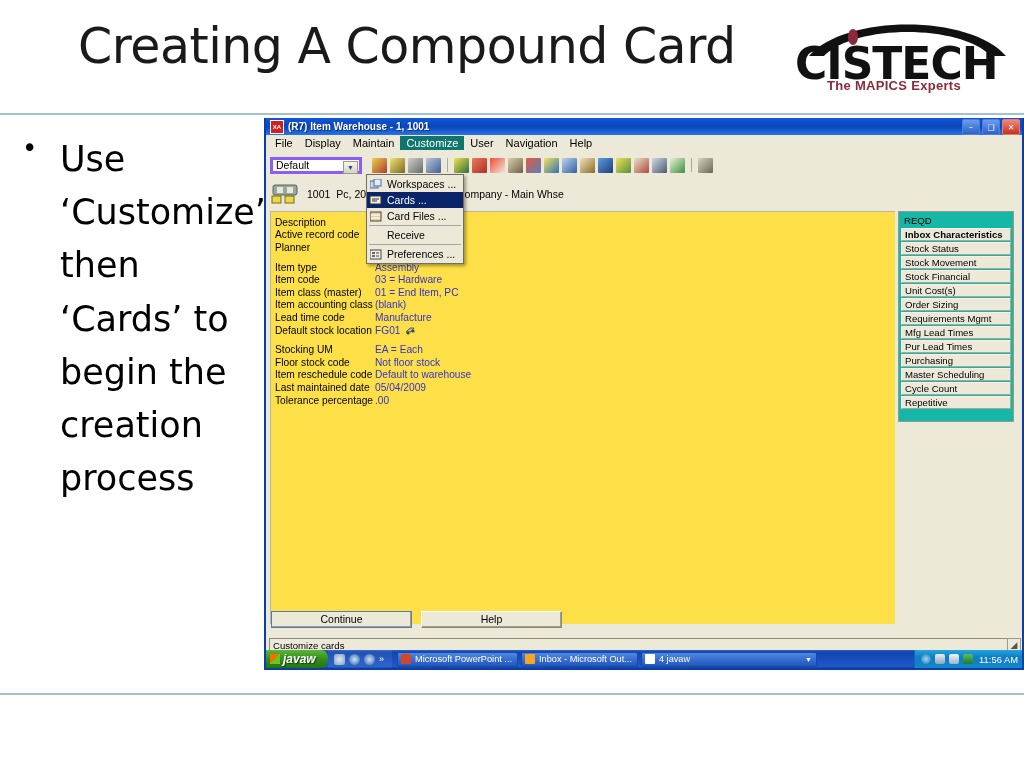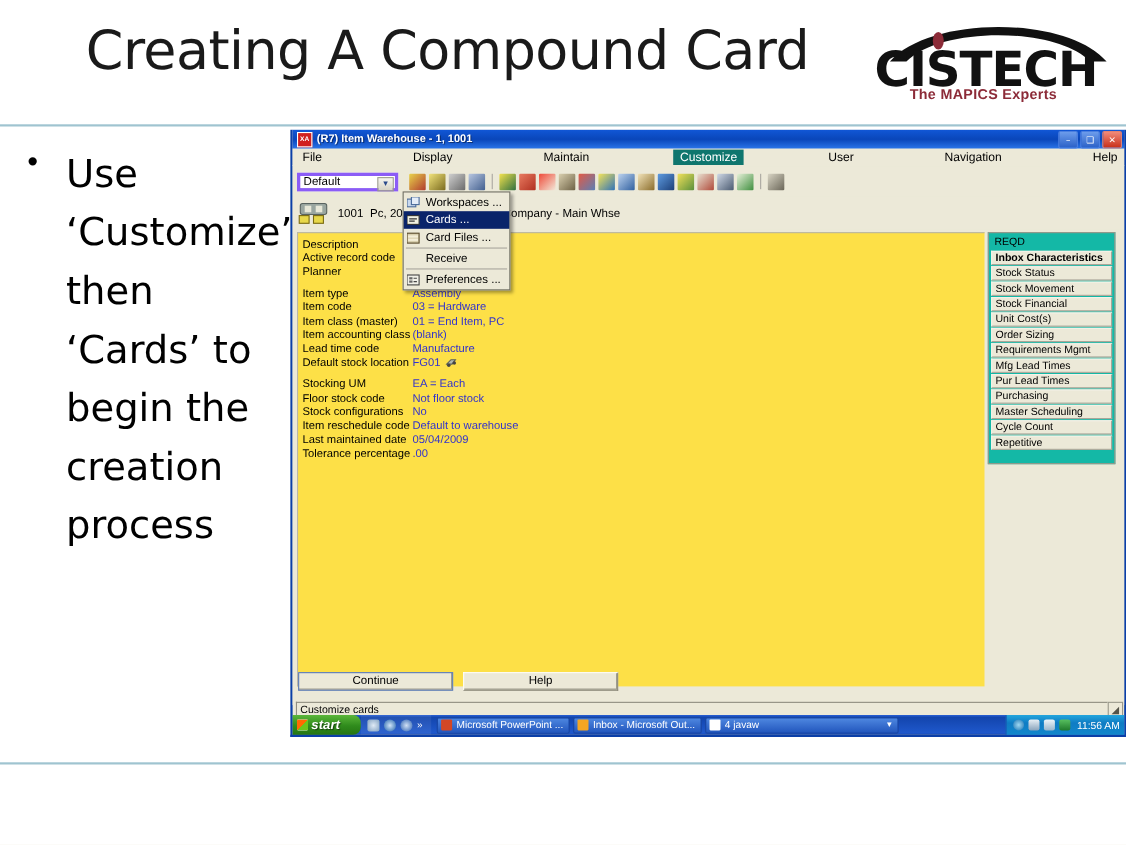--- a/index.html
+++ b/index.html
@@ -36,21 +36,21 @@
   .tb-title{color:#fff;font-size:10px;font-weight:bold;font-family:"Liberation Sans",sans-serif;
     text-shadow:1px 1px 0 rgba(0,0,0,.4);white-space:nowrap;}
   .tb-btns{position:absolute;right:2px;top:1px;display:flex;gap:2px;}
   .tb-btn{width:16px;height:14px;border:1px solid #4b7fe0;border-radius:2px;
     background:linear-gradient(#6c9ceb,#2c62c8);display:flex;align-items:center;
     justify-content:center;color:#fff;font-size:8px;font-family:"DejaVu Sans",sans-serif;}
   .tb-btn.close{background:linear-gradient(#f08a7a,#c9301a);border-color:#e08070;}
 
   
   .menubar{height:15px;background:#ece9d8;display:flex;align-items:center;
-    padding-left:3px;font-size:11px;border-bottom:1px solid #ece9d8;justify-content:space-between;}
+    padding-left:3px;font-size:11px;border-bottom:1px solid #ece9d8;}
   .menubar .mi{padding:1px 6px;color:#000;white-space:nowrap;}
   .menubar .mi.active{background:#0f766e;color:#fff;}
 
   
   .toolrow{height:24px;display:flex;align-items:center;padding:2px 4px;background:#ece9d8;position:relative;}
   .combo{width:92px;height:17px;background:#fff;border:3px solid #8b5cf6;display:flex;
     align-items:center;font-size:10.5px;padding-left:3px;position:relative;box-sizing:border-box;}
   .combo .arrow{position:absolute;right:1px;top:1px;width:15px;height:13px;
     background:linear-gradient(#f6f6f0,#d6d3c4);border:1px solid #9a9a8a;
     display:flex;align-items:center;justify-content:center;font-size:7px;color:#2a4a8a;box-sizing:border-box;}
@@ -337,24 +337,20 @@
         </div>
         <div class="frow gap">
             <span class="flab">Stocking UM</span>
             <span class="fval">EA = Each</span>
           </div>
         <div class="frow">
             <span class="flab">Floor stock code</span>
             <span class="fval">Not floor stock</span>
           </div>
         <div class="frow">
-            <span class="flab">Stock configurations</span>
-            <span class="fval">No</span>
-          </div>
-        <div class="frow">
             <span class="flab">Item reschedule code</span>
             <span class="fval">Default to warehouse</span>
           </div>
         <div class="frow">
             <span class="flab">Last maintained date</span>
             <span class="fval">05/04/2009</span>
           </div>
         <div class="frow">
             <span class="flab">Tolerance percentage</span>
             <span class="fval">.00</span>
@@ -388,21 +384,21 @@
   </div>
 
   <div class="statusbar">
     <span class="st-field">Customize cards</span>
     <span class="st-grip">◢</span>
   </div>
 
   <div class="taskbar">
     <span class="startbtn">
       <span class="flag"></span>
-      <span>start</span>
+      <span>javaw</span>
     </span>
     <span class="qlaunch">
       <span class="ql" style="background:radial-gradient(#dfeaf5,#7f9fc0)"></span>
       <span class="ql" style="background:radial-gradient(#cfe4f8,#1e5fa8);border-radius:50%"></span>
       <span class="ql" style="background:radial-gradient(#d0e0f4,#2a5fb0);border-radius:50%"></span>
       <span class="ql" style="background:transparent;color:#fff;font-size:9px;width:7px">»</span>
     </span>
     <span class="tasks">
       <span class="tbtn">
         <span class="tico" style="background:#d24726"></span>

